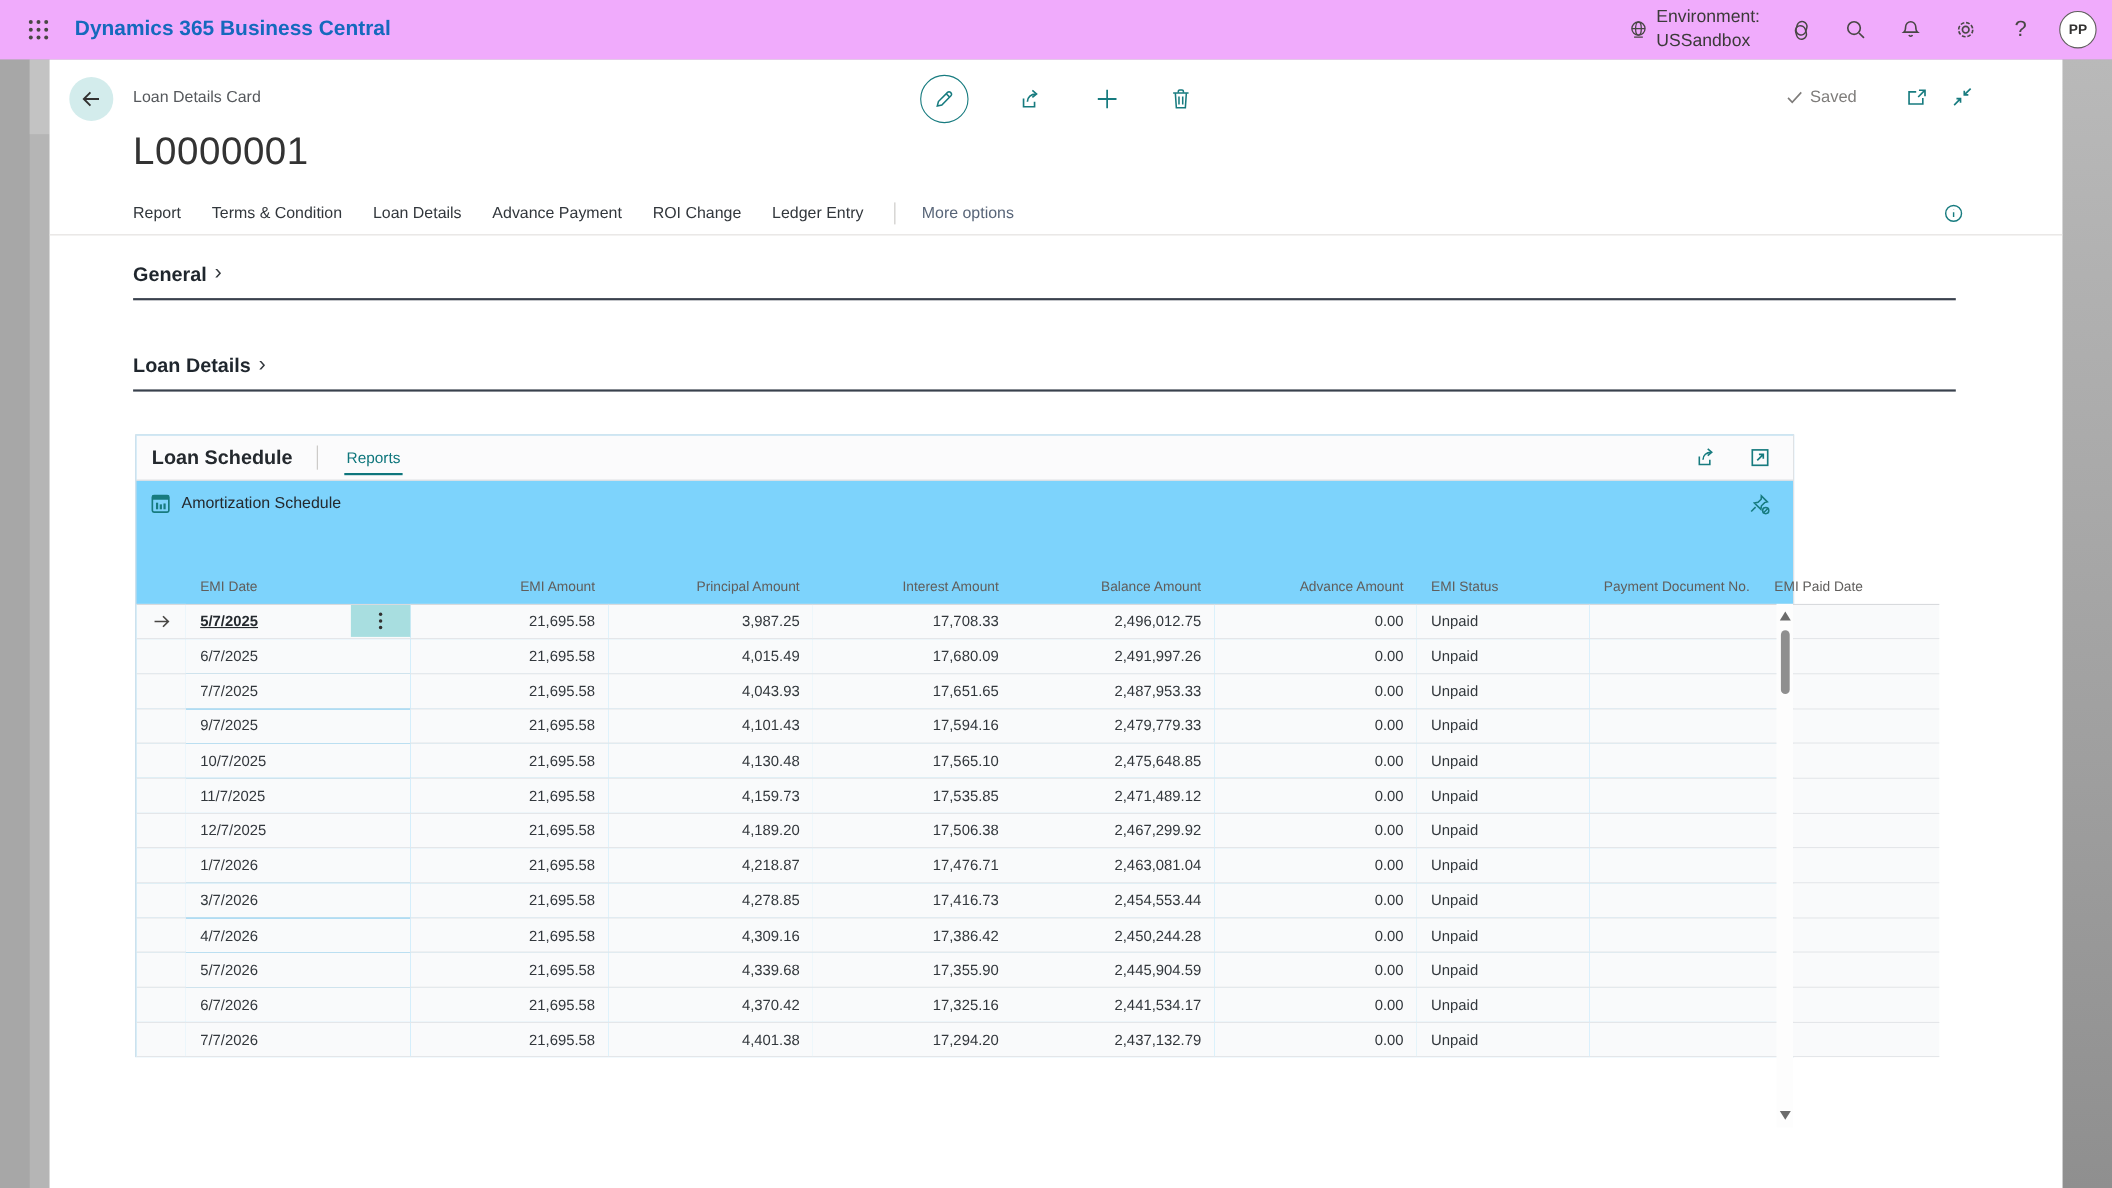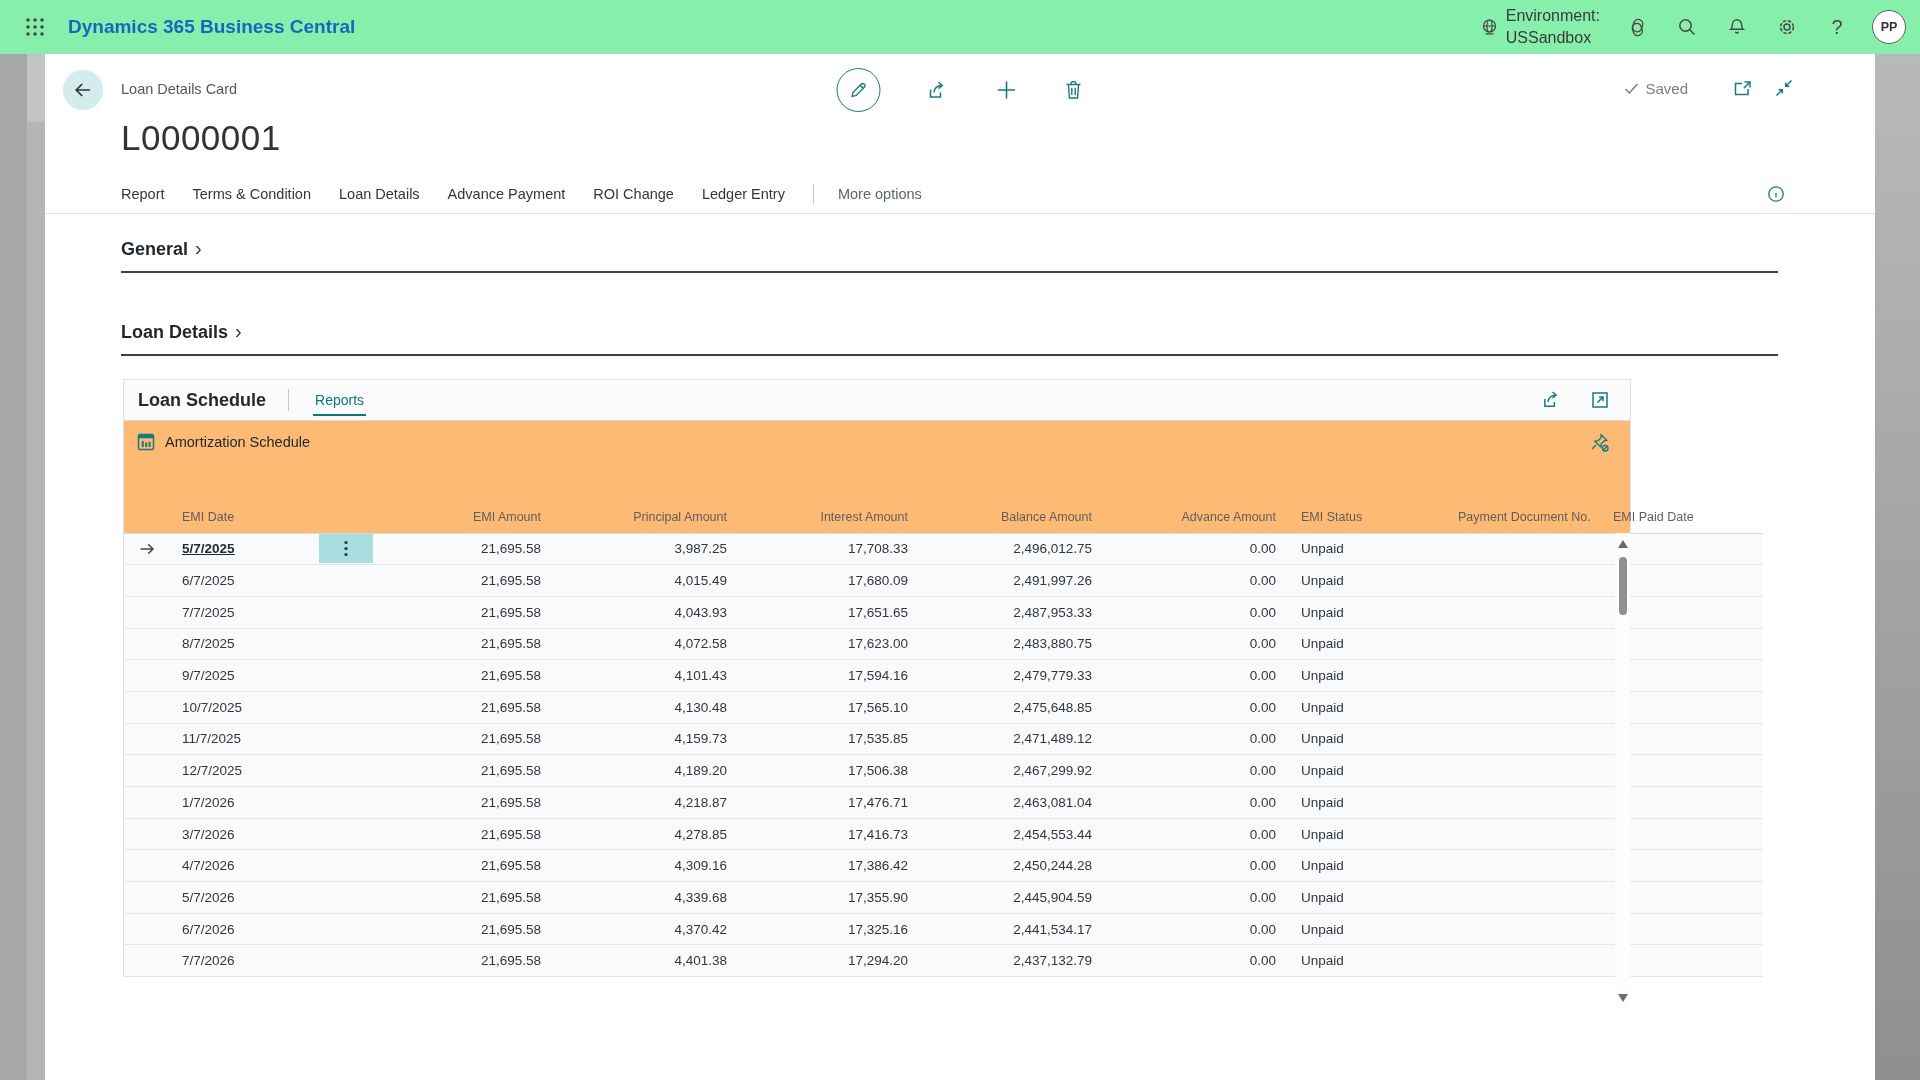--- a/index.html
+++ b/index.html
@@ -1,19 +1,19 @@
 <!DOCTYPE html>
 <html><head>
 <meta charset="utf-8">
 <style>
   * { margin:0; padding:0; box-sizing:border-box; }
   html,body { width:1920px; height:1080px; overflow:hidden; font-family:"Liberation Sans",sans-serif; background:#a7a7a7; }
 
   
-  .topbar { height:54px; background:#86efac; display:flex; align-items:center; padding:0 14px; position:relative; z-index:5; }
+  .topbar { height:54px; background:#f0abfc; display:flex; align-items:center; padding:0 14px; position:relative; z-index:5; }
   .waffle-btn { width:42px; height:42px; display:flex; align-items:center; justify-content:center; cursor:pointer; }
   .app-title { color:#1569bd; font-size:19px; font-weight:600; margin-left:12px; white-space:nowrap; }
   .topbar-right { margin-left:auto; display:flex; align-items:center; gap:4px; }
   .env-group { display:flex; align-items:center; gap:7px; margin-right:10px; }
   .env-text { font-size:16px; line-height:1.4; color:#3b3a39; }
   .tb-icon { width:46px; height:46px; display:flex; align-items:center; justify-content:center; color:#484644; }
   .help-glyph { font-size:20px; color:#484644; font-weight:400; }
   .avatar { width:34px; height:34px; border-radius:50%; border:1.5px solid #5f5e5c; background:#fff; color:#323130;
             font-size:12.5px; font-weight:600; display:flex; align-items:center; justify-content:center; margin-left:8px; }
 
@@ -45,21 +45,21 @@
   .menu-more { font-size:14.5px; color:#586578; cursor:pointer; }
   .menu-info { margin-left:auto; color:#177b7f; display:flex; cursor:pointer; }
 
   
   .fasttab { display:flex; align-items:center; margin:24px 97px 0 76px; padding-bottom:10px; border-bottom:2px solid #39414d; cursor:pointer; }
   .fasttab.second { margin-top:48px; }
   .fasttab-title { font-size:18px; font-weight:700; color:#1f262d; }
   .fasttab-chevron { font-size:20px; color:#32373c; margin-left:7px; font-weight:400; transform:translateY(-1px); }
 
   
-  .part { margin:23px 97px 0 78px; width:1508px; border:1px solid #dfe2e5; border-bottom:none; background:#fdba74; position:relative; }
+  .part { margin:39px 97px 0 78px; width:1508px; border:1px solid #dfe2e5; border-bottom:none; background:#7dd3fc; position:relative; }
   .part-header { height:41px; display:flex; align-items:center; background:#fbfbfc; border-bottom:1px solid #d9dbde; padding:0 20px 0 14px; }
   .part-title { font-size:18px; font-weight:700; color:#24292e; }
   .part-vsep { width:1px; height:22px; background:#c8c6c4; margin:0 24px 0 22px; }
   .reports-tab { font-size:14px; color:#0e767c; border-bottom:2px solid #0e767c; padding:8px 2px 6px; cursor:pointer; }
   .part-icons { margin-left:auto; display:flex; align-items:center; gap:27px; color:#177b7f; }
 
   .report-row { height:42px; display:flex; align-items:center; padding:0 20px 0 13px; }
   .report-label { font-size:14.5px; color:#24292e; margin-left:10px; cursor:pointer; }
   .pin-icon { margin-left:auto; color:#177b7f; display:flex; cursor:pointer; }
 
@@ -405,41 +405,20 @@
   </tr>
               <tr>
     <td class="c-arrow-cell">
       <span class="row-arrow">
         <svg width="16" height="14" viewBox="0 0 16 14" fill="none" stroke="#484644" stroke-width="1.5">
           <path d="M1.5 7 H14 M9.2 2.2 L14 7 l-4.8 4.8"></path>
         </svg>
       </span>
     </td>
     <td class="cell-date">
-      <span class="date-text">8/7/2025</span>
-      
-    </td>
-    <td class="num">21,695.58</td>
-    <td class="num">4,072.58</td>
-    <td class="num">17,623.00</td>
-    <td class="num">2,483,880.75</td>
-    <td class="num">0.00</td>
-    <td>Unpaid</td>
-    <td></td>
-    <td></td>
-  </tr>
-              <tr>
-    <td class="c-arrow-cell">
-      <span class="row-arrow">
-        <svg width="16" height="14" viewBox="0 0 16 14" fill="none" stroke="#484644" stroke-width="1.5">
-          <path d="M1.5 7 H14 M9.2 2.2 L14 7 l-4.8 4.8"></path>
-        </svg>
-      </span>
-    </td>
-    <td class="cell-date">
       <span class="date-text">9/7/2025</span>
       
     </td>
     <td class="num">21,695.58</td>
     <td class="num">4,101.43</td>
     <td class="num">17,594.16</td>
     <td class="num">2,479,779.33</td>
     <td class="num">0.00</td>
     <td>Unpaid</td>
     <td></td>

